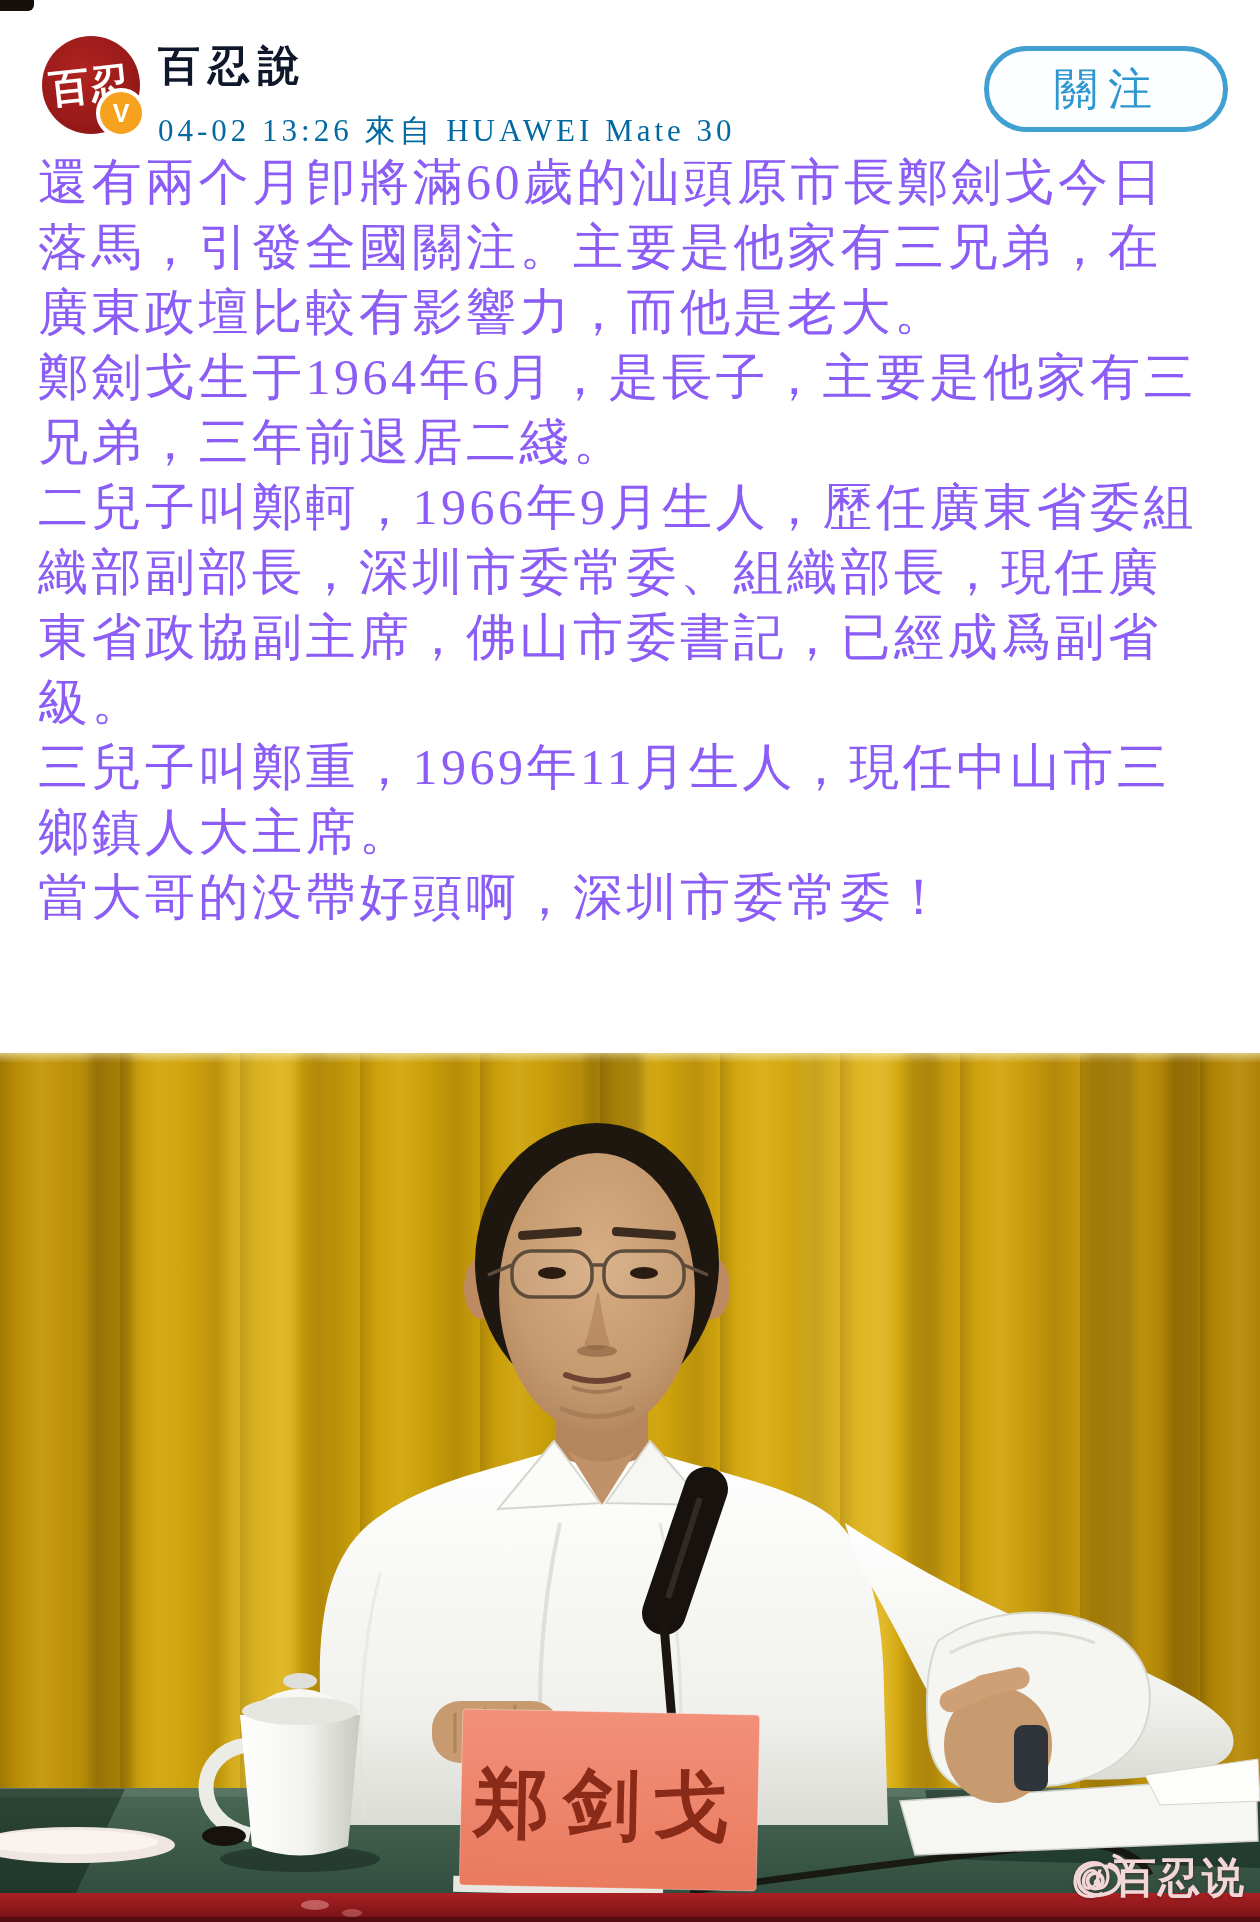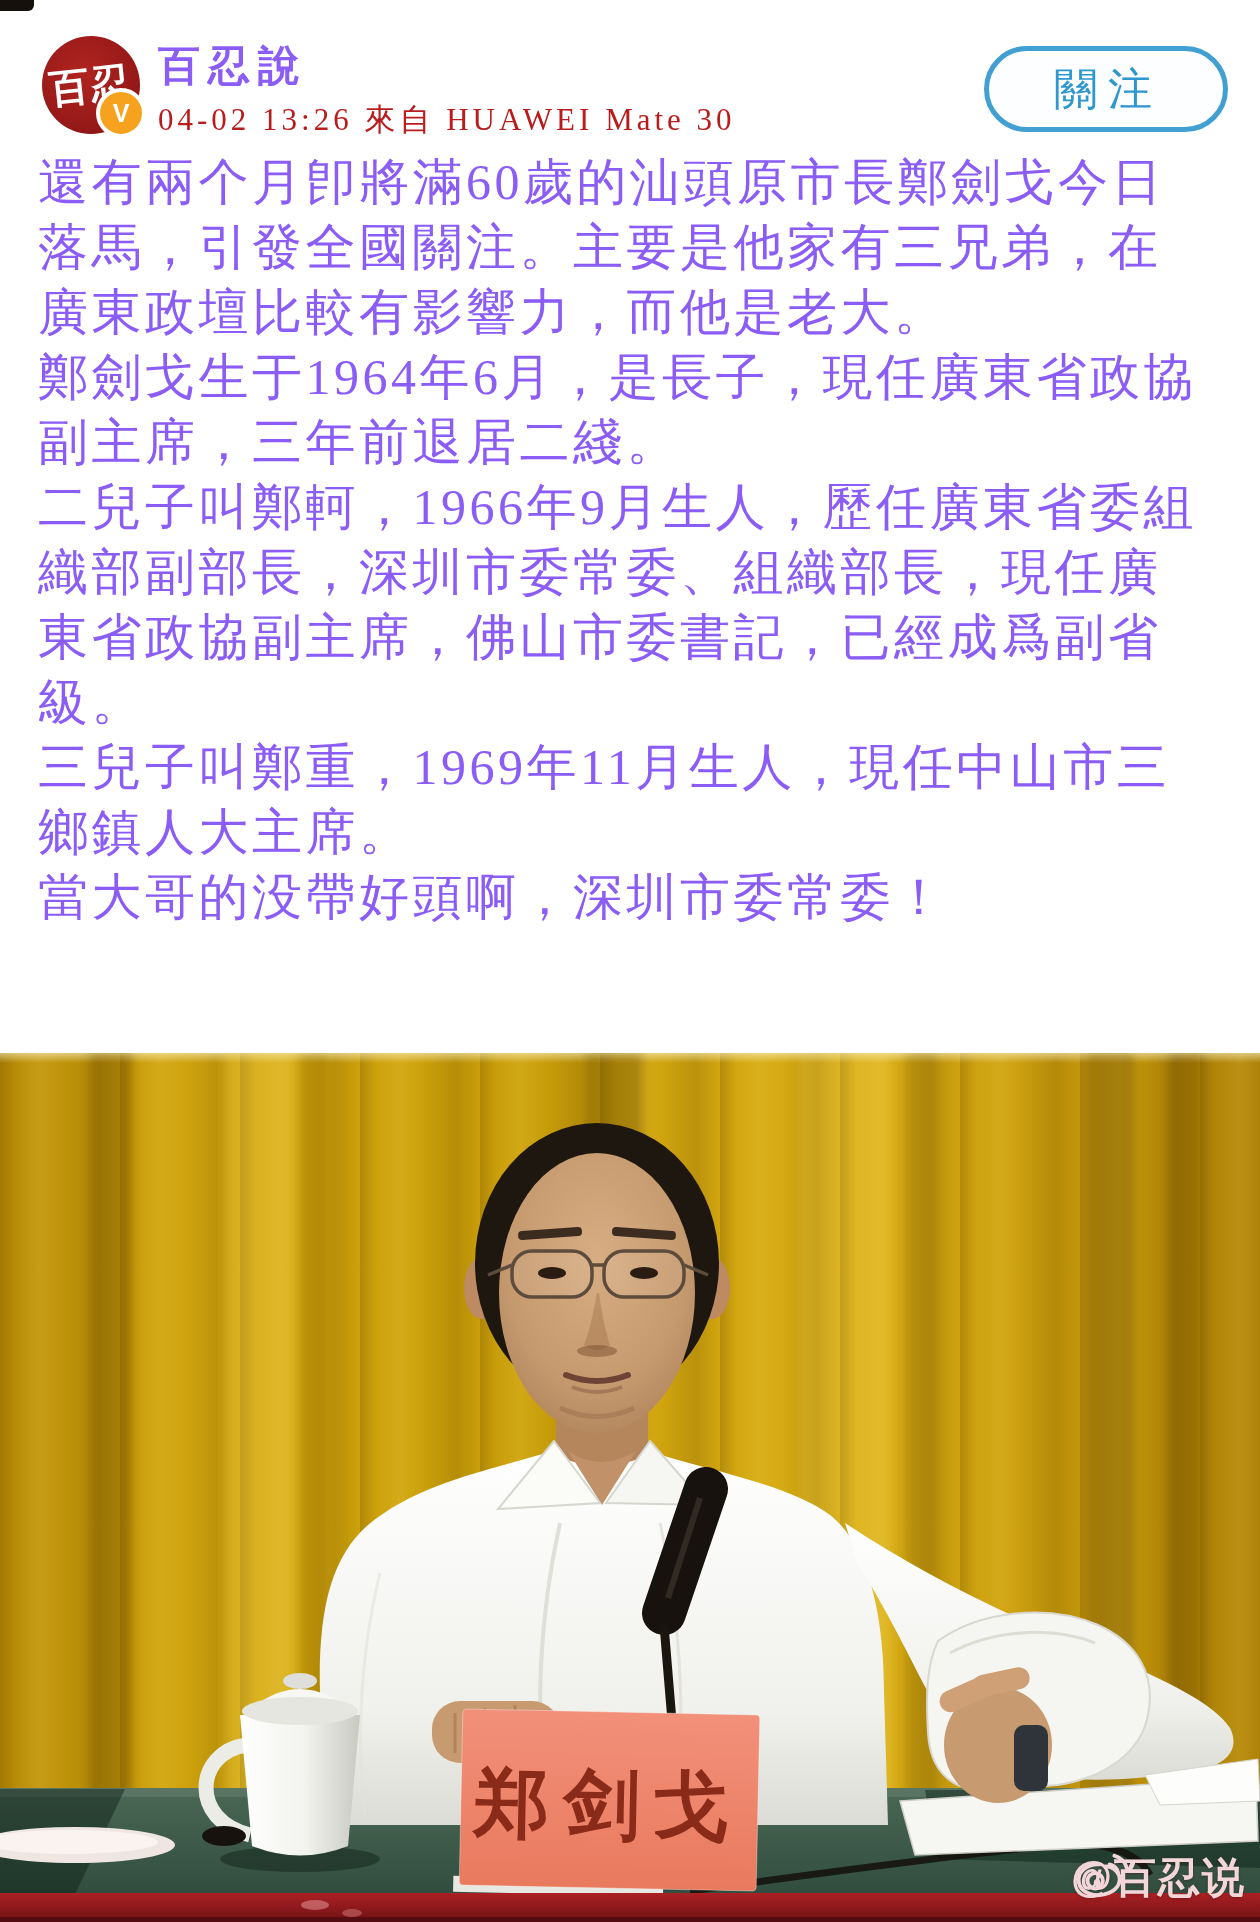--- a/index.html
+++ b/index.html
@@ -9,22 +9,22 @@
   .top-sliver{position:absolute;left:0;top:0;width:34px;height:11px;background:#15100c;border-radius:0 0 6px 0;}
   
   .avatar{position:absolute;left:42px;top:36px;width:98px;height:98px;border-radius:50%;
           background:radial-gradient(circle at 42% 38%,#b02420 0%,#9a1b1a 55%,#821313 100%);
           display:flex;align-items:center;justify-content:center;cursor:pointer;}
   .avatar-cal{color:#fff;font-size:40px;font-weight:bold;letter-spacing:2px;transform:rotate(-6deg);
               font-family:"Liberation Serif","DejaVu Serif",serif;}
   .badge{position:absolute;right:-6px;bottom:-4px;width:42px;height:42px;border-radius:50%;
          background:#f6a21f;border:4px solid #ffffff;display:flex;align-items:center;justify-content:center;
          color:#fff;font-size:25px;font-weight:bold;font-family:"Liberation Sans",sans-serif;}
-  .username{position:absolute;left:158px;top:38px;font-size:42px;color:#8b5cf6;font-weight:600;letter-spacing:8px;cursor:pointer;}
-  .timestamp{position:absolute;left:158px;top:99px;font-size:31px;color:#b91c1c;letter-spacing:4px;}
+  .username{position:absolute;left:158px;top:38px;font-size:42px;color:#0f172a;font-weight:600;letter-spacing:8px;cursor:pointer;}
+  .timestamp{position:absolute;left:158px;top:110px;font-size:31px;color:#0369a1;letter-spacing:4px;}
   .follow-btn{position:absolute;right:32px;top:46px;width:244px;height:86px;box-sizing:border-box;
               background:#fdfeff;border:5px solid #419fd2;border-radius:46px;color:#2f97cf;
               font-size:44px;letter-spacing:10px;font-family:Liberation Sans, sans-serif;
               display:flex;align-items:center;justify-content:center;cursor:pointer;padding-left:10px;}
   
   .post-text{position:absolute;left:38px;top:150px;width:1170px;color:#8b5cf6;
              font-size:50px;line-height:65px;letter-spacing:3.5px;text-align:left;}
   .post-text p{margin:0;padding:0;}
   
   .photo{position:absolute;left:0;top:1053px;width:1260px;height:869px;overflow:hidden;cursor:pointer;
@@ -51,21 +51,21 @@
   <div class="avatar">
     <span class="avatar-cal">百忍</span>
     <span class="badge">V</span>
   </div>
   <div class="username">百忍說</div>
   <div class="timestamp">04-02 13:26 來自 HUAWEI Mate 30</div>
   <button class="follow-btn">關注</button>
 
   <div class="post-text">
     <p>還有兩个月卽將滿60歲的汕頭原市長鄭劍戈今日落馬，引發全國關注。主要是他家有三兄弟，在廣東政壇比較有影響力，而他是老大。</p>
-    <p>鄭劍戈生于1964年6月，是長子，現任廣東省政協副主席，三年前退居二綫。</p>
+    <p>鄭劍戈生于1964年6月，是長子，主要是他家有三兄弟，三年前退居二綫。</p>
     <p>二兒子叫鄭軻，1966年9月生人，歷任廣東省委組織部副部長，深圳市委常委、組織部長，現任廣東省政協副主席，佛山市委書記，已經成爲副省級。</p>
     <p>三兒子叫鄭重，1969年11月生人，現任中山市三鄉鎮人大主席。</p>
     <p>當大哥的没帶好頭啊，深圳市委常委！</p>
   </div>
 
   <div class="photo">
 
     <div class="fold" style="left:90px;width:42px;background:rgba(92,64,0,0.30);"></div>
     <div class="fold" style="left:300px;width:26px;background:rgba(92,64,0,0.18);"></div>
     <div class="fold" style="left:585px;width:58px;background:rgba(80,56,0,0.32);"></div>

